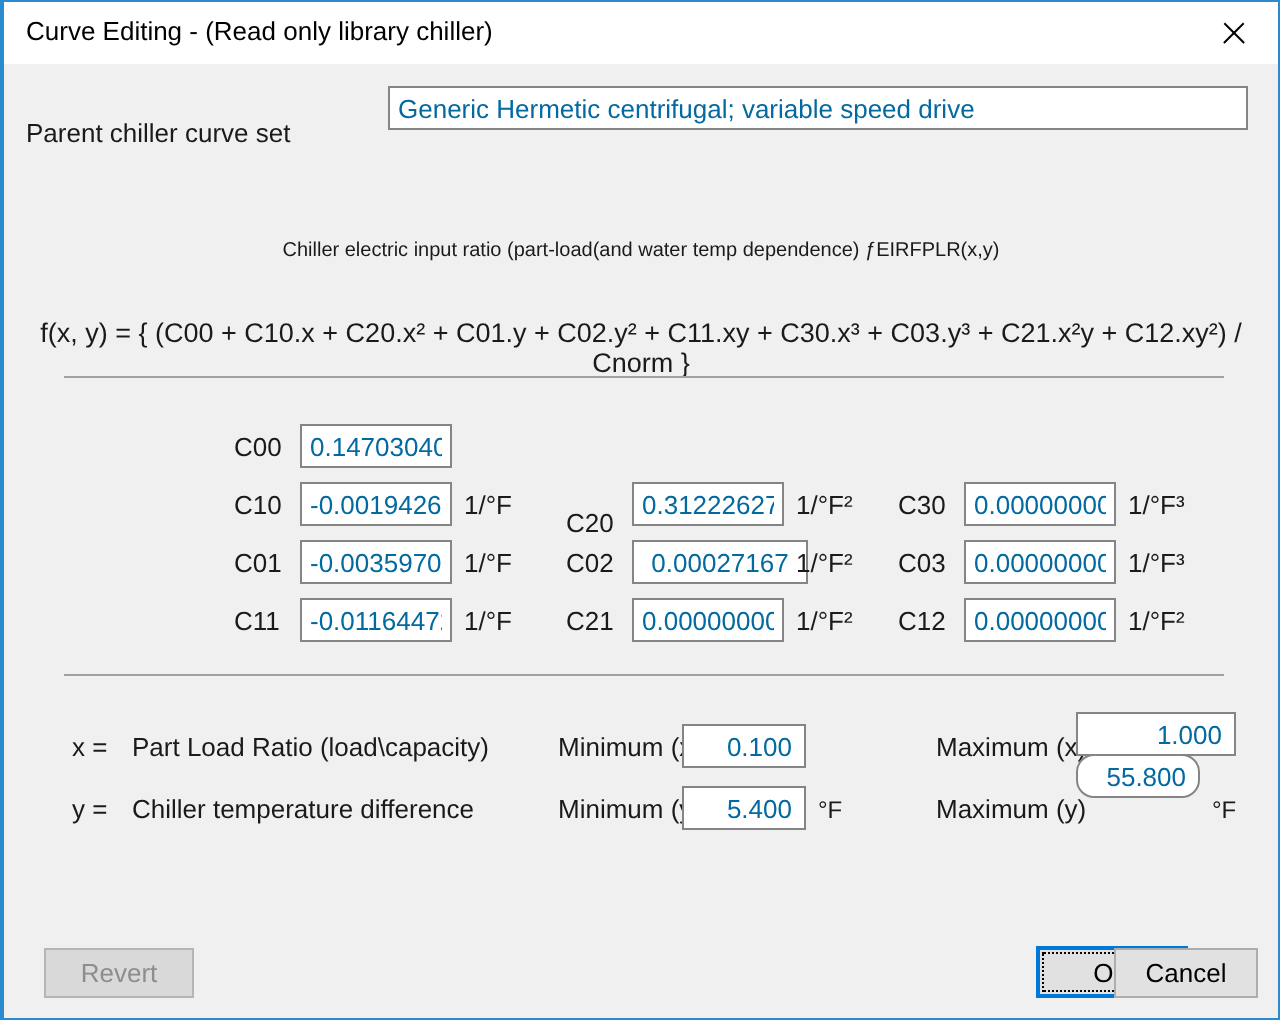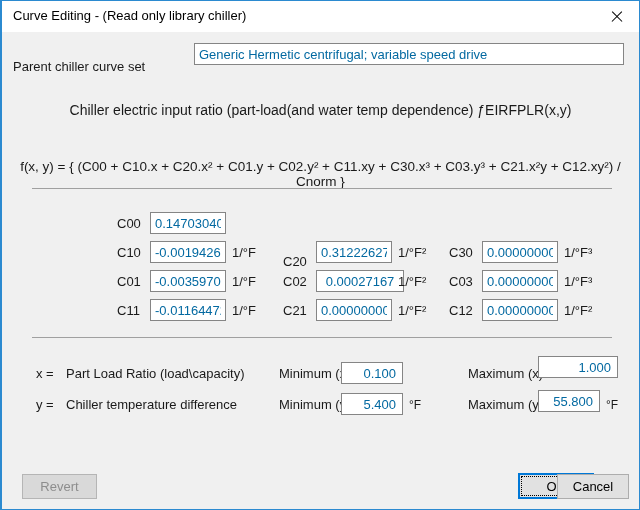--- a/index.html
+++ b/index.html
@@ -98,24 +98,24 @@
     position: absolute;
     border: none;
     border-top: 1px solid #a0a0a0;
     margin: 0;
     height: 0;
   }
 
   
   #formula-title {
     position: absolute;
-    top: 70px;
+    top: 88px;
     width: 100%;
     text-align: center;
-    font-size: 14px;
+    font-size: 10px;
     color: #1a1a1a;
   }
   #formula-body {
     position: absolute;
     top: 127px;
     left: 0;
     width: 100%;
     text-align: center;
     font-size: 13.5px;
     color: #1a1a1a;
@@ -232,21 +232,21 @@
     <input class="fld right" type="text" readonly="" style="left: 536px; top: 324px; width: 80px; text-align: right;" value="1.000">
 
     <div class="lbl" style="left:34px; top:365px;">y =</div>
     <div class="lbl" style="left:64px; top:365px;">Chiller temperature difference</div>
 
     <div class="lbl" style="left:277px; top:365px;">Minimum (y)</div>
     <input class="fld right" type="text" readonly="" style="left: 339px; top: 361px; width: 62px;" value="5.400">
     <div class="lbl" style="left:407px; top:366px; font-size:12px;">°F</div>
 
     <div class="lbl" style="left:466px; top:365px;">Maximum (y)</div>
-    <input class="fld right" type="text" readonly="" style="left: 536px; top: 358px; width: 62px;" value="55.800">
+    <input class="fld right" type="text" readonly="" style="left: 536px; top: 345px; width: 62px; border-radius: 9px;" value="55.800">
     <div class="lbl" style="left:604px; top:366px; font-size:12px;">°F</div>
 
     <button class="btn disabled" style="left:12px; top:442px; width:75px;margin-left:8px;">Revert</button>
 
     <button class="btn default" style="left:469px; top:441px; width:76px; height:26px;">
       <span class="focusring"></span>
       <span class="caption">OK</span>
     </button>
 
     <button class="btn" style="left:555px; top:442px; width:72px;">Cancel</button>

